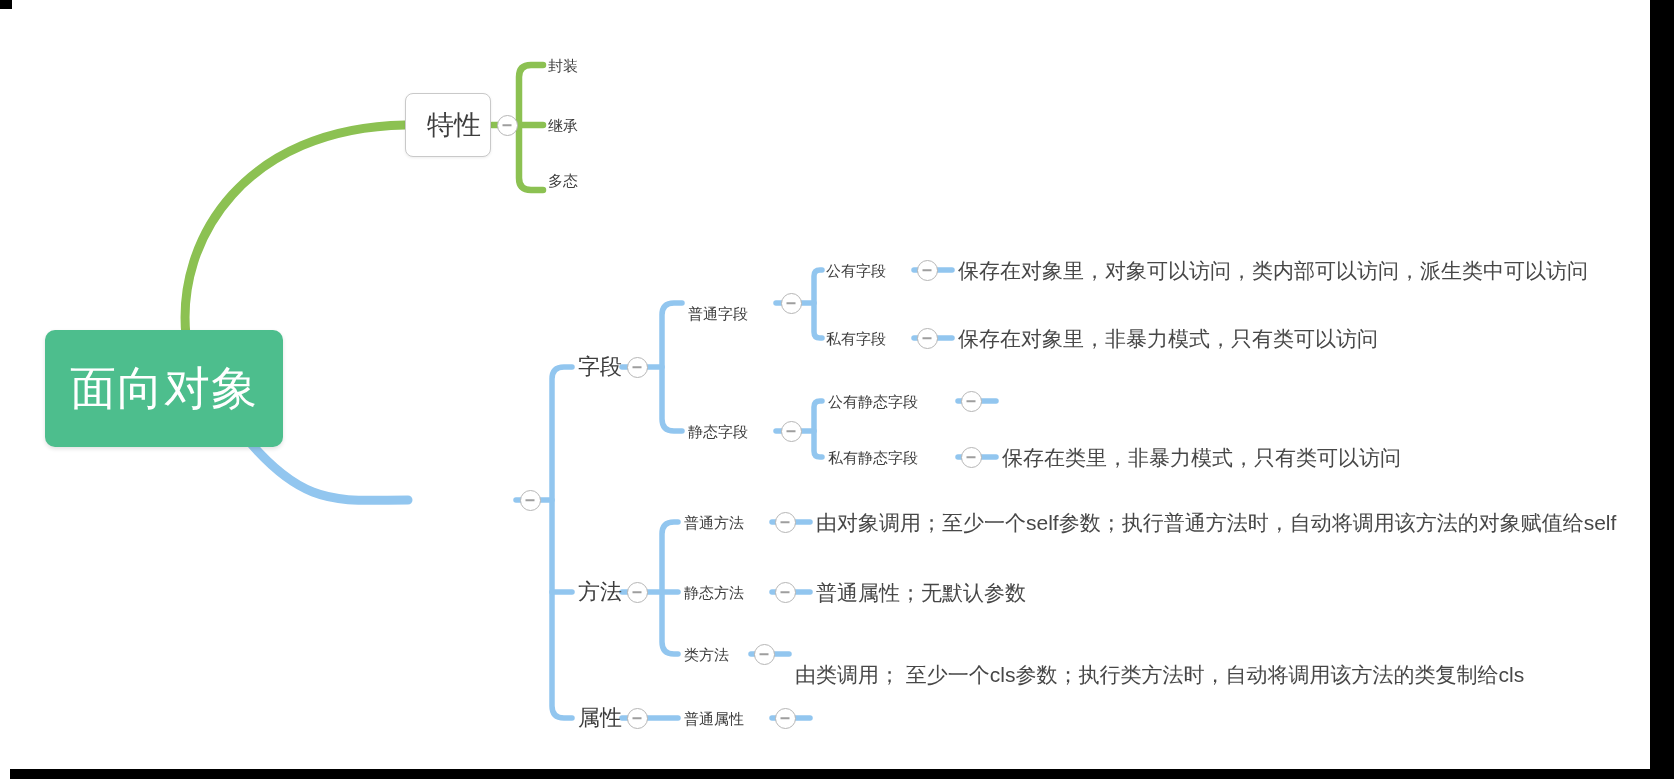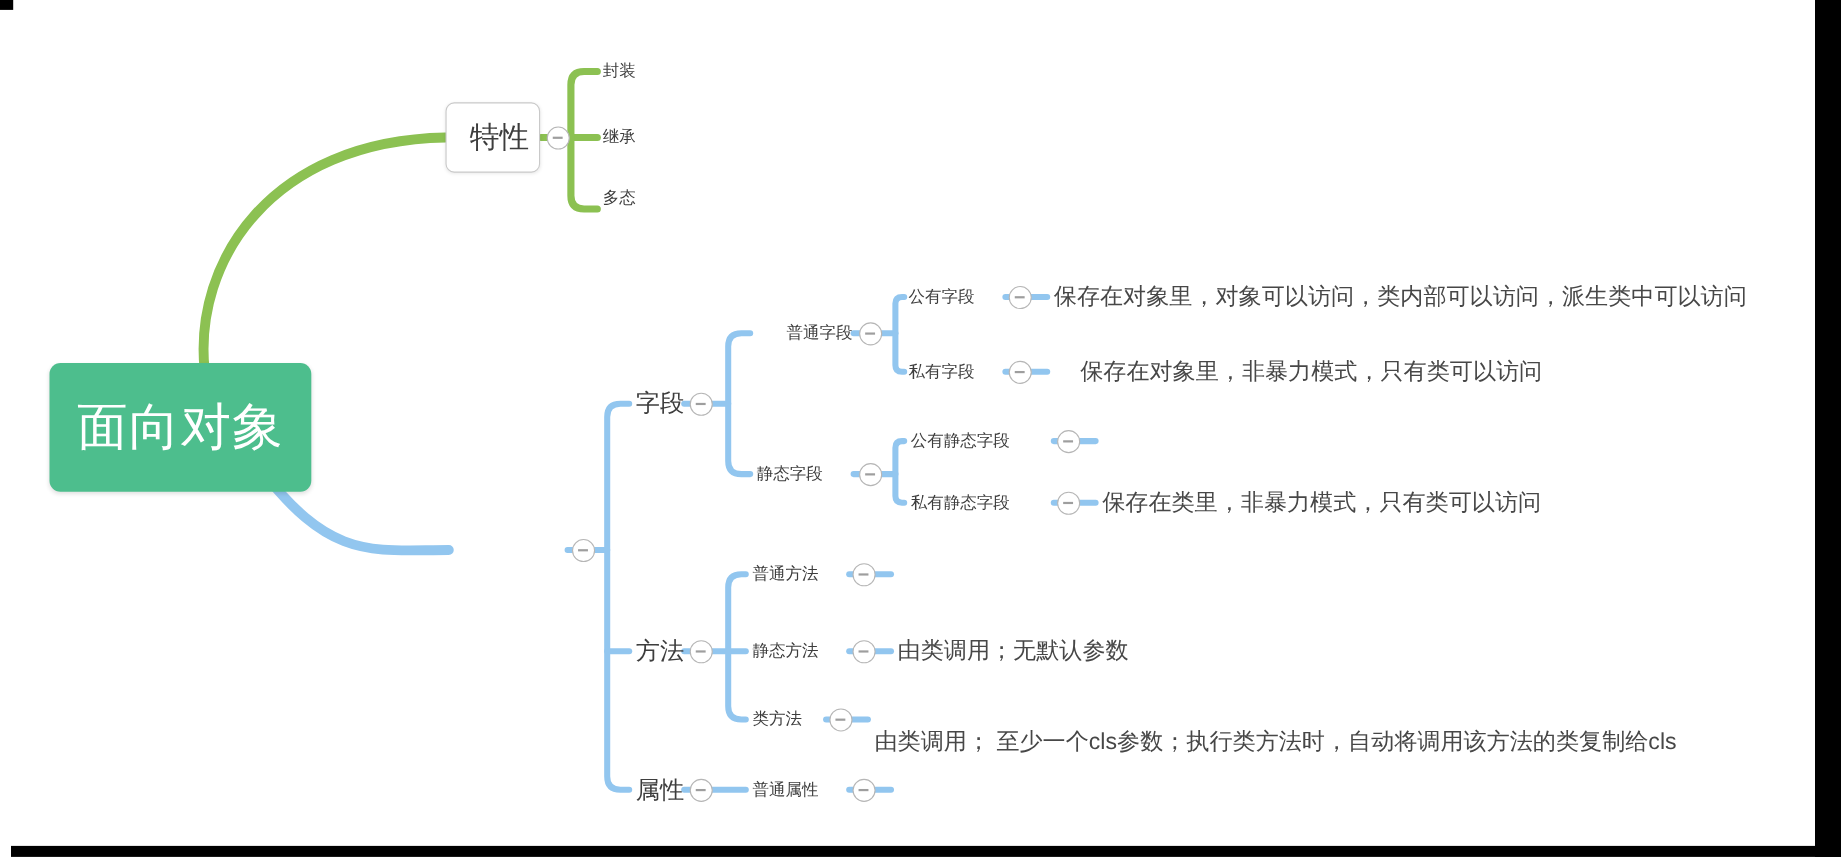--- a/index.html
+++ b/index.html
@@ -102,35 +102,36 @@
 
 
   <div class="lbl s21" style="left:548px;top:65px;">封装</div>
   <div class="lbl s21" style="left:548px;top:125px;">继承</div>
   <div class="lbl s21" style="left:548px;top:180px;">多态</div>
 
   <div class="lbl s22" style="left:578px;top:367px;text-align:right;">字段</div>
   <div class="lbl s22" style="left:578px;top:592px;">方法</div>
   <div class="lbl s22" style="left:578px;top:718px;">属性</div>
 
-  <div class="lbl s21" style="left:688px;top:303px;margin-left:27px;">普通字段</div>
+  <div class="lbl s21" style="left:688px;top:313px;">普通字段</div>
   <div class="lbl s21" style="left:688px;top:431px;">静态字段</div>
 
   <div class="lbl s21" style="left:826px;top:270px;">公有字段</div>
   <div class="lbl note" style="left:958px;top:270px;">保存在对象里，对象可以访问，类内部可以访问，派生类中可以访问</div>
   <div class="lbl s21" style="left:826px;top:338px;">私有字段</div>
-  <div class="lbl note" style="left:958px;top:338px;margin-left:24px;">保存在对象里，非暴力模式，只有类可以访问</div>
+  <div class="lbl note" style="left:958px;top:338px;">保存在对象里，非暴力模式，只有类可以访问</div>
 
   <div class="lbl s21" style="left:828px;top:401px;">公有静态字段</div>
   <div class="lbl s21" style="left:828px;top:457px;">私有静态字段</div>
   <div class="lbl note" style="left:1002px;top:457px;">保存在类里，非暴力模式，只有类可以访问</div>
 
   <div class="lbl s21" style="left:684px;top:522px;">普通方法</div>
+  <div class="lbl note" style="left:816px;top:522px;">由对象调用；至少一个self参数；执行普通方法时，自动将调用该方法的对象赋值给self</div>
   <div class="lbl s21" style="left:684px;top:592px;">静态方法</div>
-  <div class="lbl note" style="left:816px;top:592px;">由类调用；无默认参数</div>
+  <div class="lbl note" style="left:816px;top:592px;">普通属性；无默认参数</div>
   <div class="lbl s21" style="left:684px;top:654px;">类方法</div>
   <div class="lbl note" style="left:795px;top:654px;margin-top:20px;">由类调用； 至少一个cls参数；执行类方法时，自动将调用该方法的类复制给cls</div>
 
   <div class="lbl s21" style="left:684px;top:718px;">普通属性</div>
 
   <div class="collapse" style="left:496.5px;top:114.5px;"></div>
   <div class="collapse" style="left:519.5px;top:489.5px;"></div>
   <div class="collapse" style="left:626.5px;top:356.5px;"></div>
   <div class="collapse" style="left:626.5px;top:581.5px;"></div>
   <div class="collapse" style="left:626.5px;top:707.5px;"></div>

